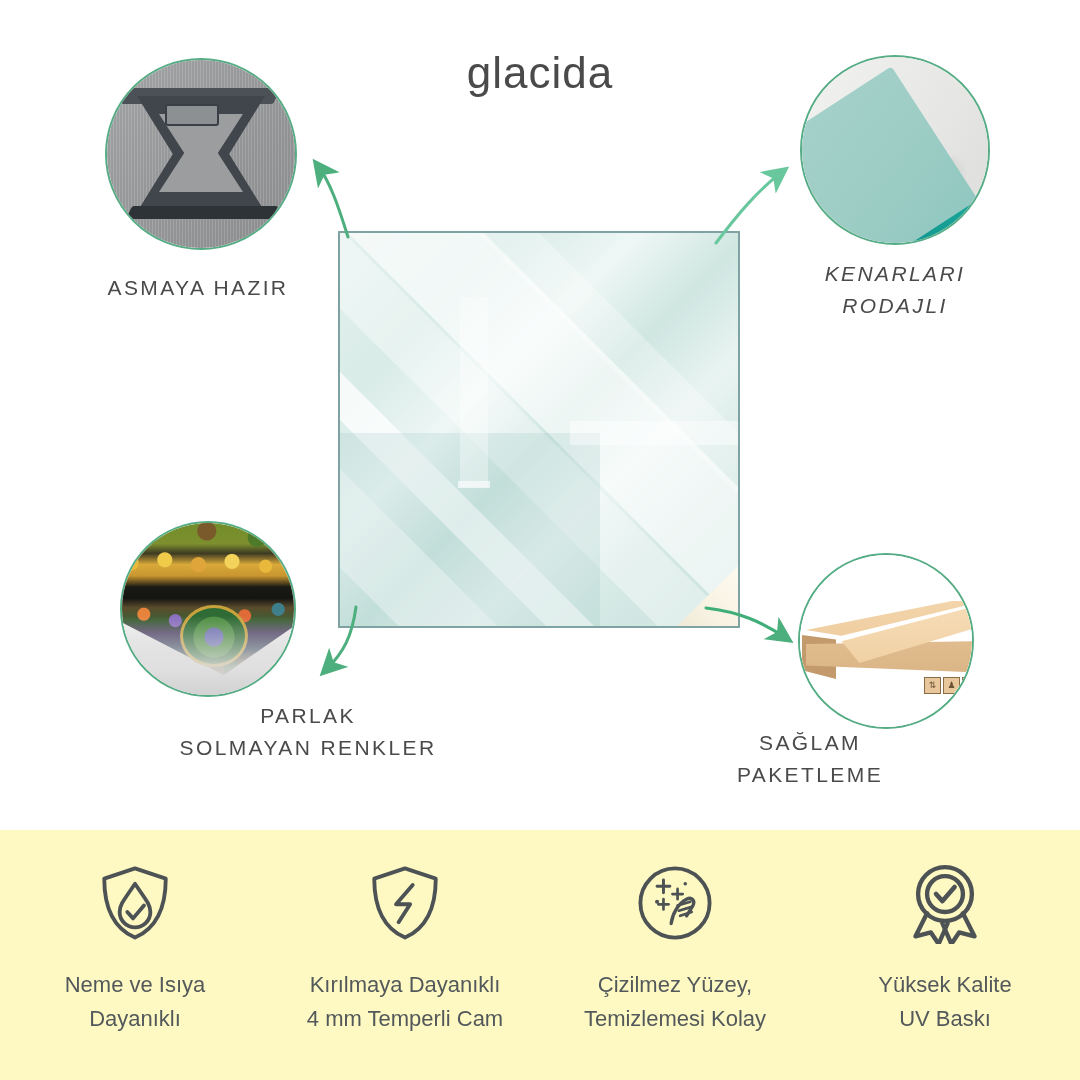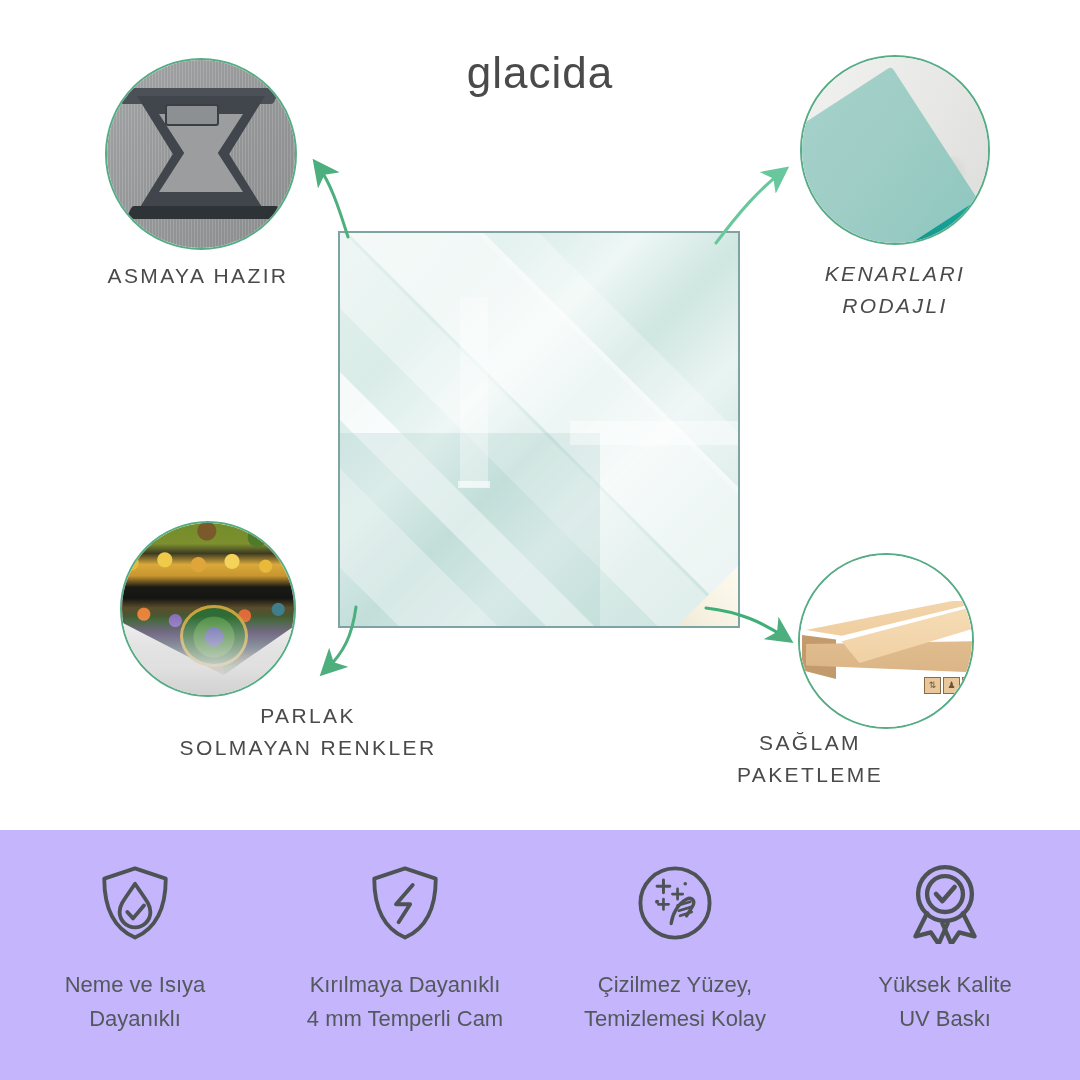--- a/index.html
+++ b/index.html
@@ -37,21 +37,21 @@
 
   .circle-label{
     position:absolute;
     text-align:center;
     color:#4a4a4a;
     font-size:21px;
     letter-spacing:2.4px;
     line-height:32px;
     white-space:pre-line;
   }
-  .l-tl{left:48px;top:260px;width:300px;}
+  .l-tl{left:48px;top:272px;width:300px;}
   .l-tr{left:745px;top:258px;width:300px;font-style:italic;}
   .l-bl{left:148px;top:700px;width:320px;}
   .l-br{left:660px;top:727px;width:300px;}
 
   
   .art{position:absolute;inset:0;}
 
   
   .bracket-bg{
     position:absolute;inset:0;
@@ -227,21 +227,21 @@
     clip-path:polygon(100% 0%,100% 100%,0% 100%);
     border-left:1px solid #cfc9b6;
   }
 
   
   .arrows{position:absolute;left:0;top:0;width:1080px;height:1080px;pointer-events:none;}
 
   
   .bottombar{
     position:absolute;left:0;top:830px;width:1080px;height:250px;
-    background:#c4b5fd;
+    background:#fef9c3;
     display:flex;
   }
   .benefit{
     flex:1;display:flex;flex-direction:column;align-items:center;
     padding-top:32px;
   }
   .benefit-icon{width:82px;height:82px;}
   .benefit-text{
     margin-top:24px;text-align:center;color:#53595b;
     font-size:22px;line-height:34px;white-space:pre-line;

